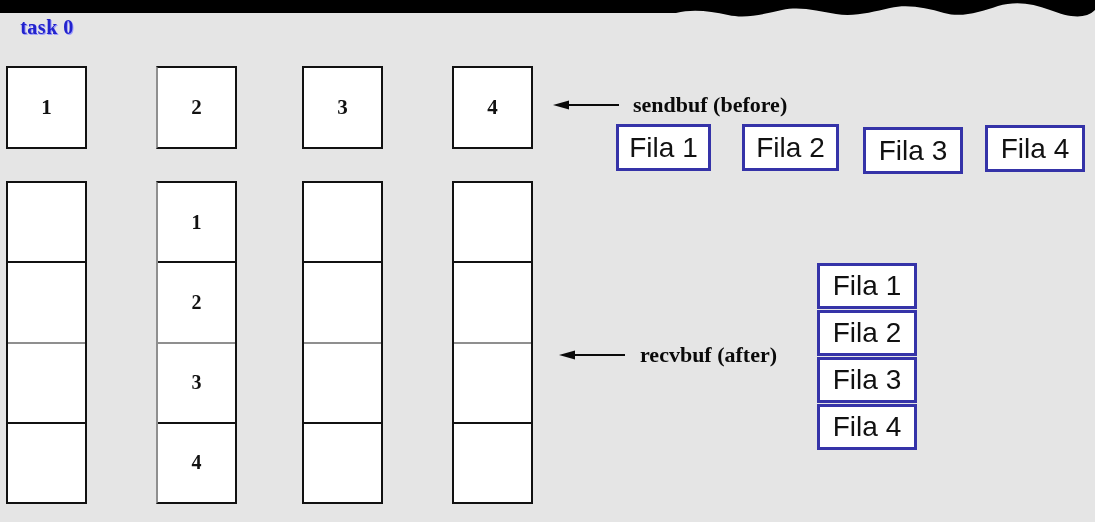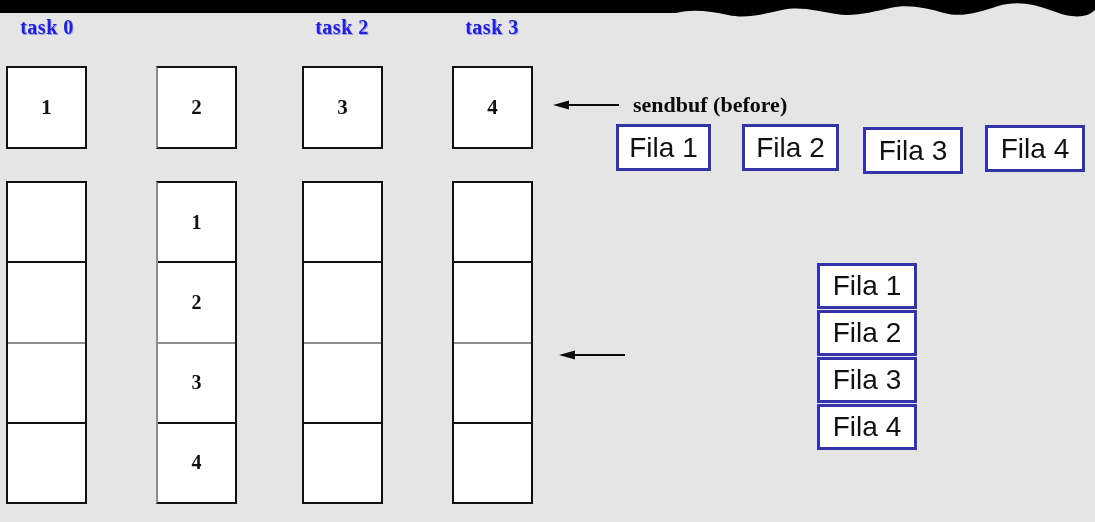--- a/index.html
+++ b/index.html
@@ -84,22 +84,20 @@
       C980,12 962,18 944,13
       C926,8 908,4 890,8
       C872,12 854,17 836,14
       C818,11 800,6 782,10
       C764,14 746,19 728,15
       C710,11 692,9 676,13
       L650,13 L0,13 Z"></path>
   </svg>
 
   <div class="task-label" style="left:-8px">task 0</div>
-  <div class="task-label" style="left:287px">task 2</div>
-  <div class="task-label" style="left:437px">task 3</div>
 
   <div class="send-box" style="left:6px">1</div>
   <div class="send-box gray-left" style="left:156px">2</div>
   <div class="send-box" style="left:302px">3</div>
   <div class="send-box" style="left:452px">4</div>
 
   <div class="recv-col" style="left:6px">
     <div class="cell"></div>
     <div class="cell"></div>
     <div class="cell"></div>
@@ -132,20 +130,21 @@
 
   <div class="fila-box" style="left:616px;top:124px;width:95px">Fila 1</div>
   <div class="fila-box" style="left:742px;top:124px;width:97px">Fila 2</div>
   <div class="fila-box" style="left:863px;top:127px;width:100px">Fila 3</div>
   <div class="fila-box" style="left:985px;top:125px;width:100px">Fila 4</div>
 
   <svg class="arrow" style="left:557px;top:348px" viewBox="0 0 70 14" xmlns="http://www.w3.org/2000/svg" aria-hidden="true">
     <line x1="68" y1="7" x2="8" y2="7" stroke="#0a0a0a" stroke-width="2"></line>
     <polygon points="2,7 18,2.5 18,11.5" fill="#0a0a0a"></polygon>
   </svg>
+  <div class="buf-label" style="left:640px;top:342px">recvbuf (after)</div>
 
   <div id="fila-stack">
     <div class="stack-box">Fila 1</div>
     <div class="stack-box">Fila 2</div>
     <div class="stack-box">Fila 3</div>
     <div class="stack-box">Fila 4</div>
   </div>
 
 </div>
 

